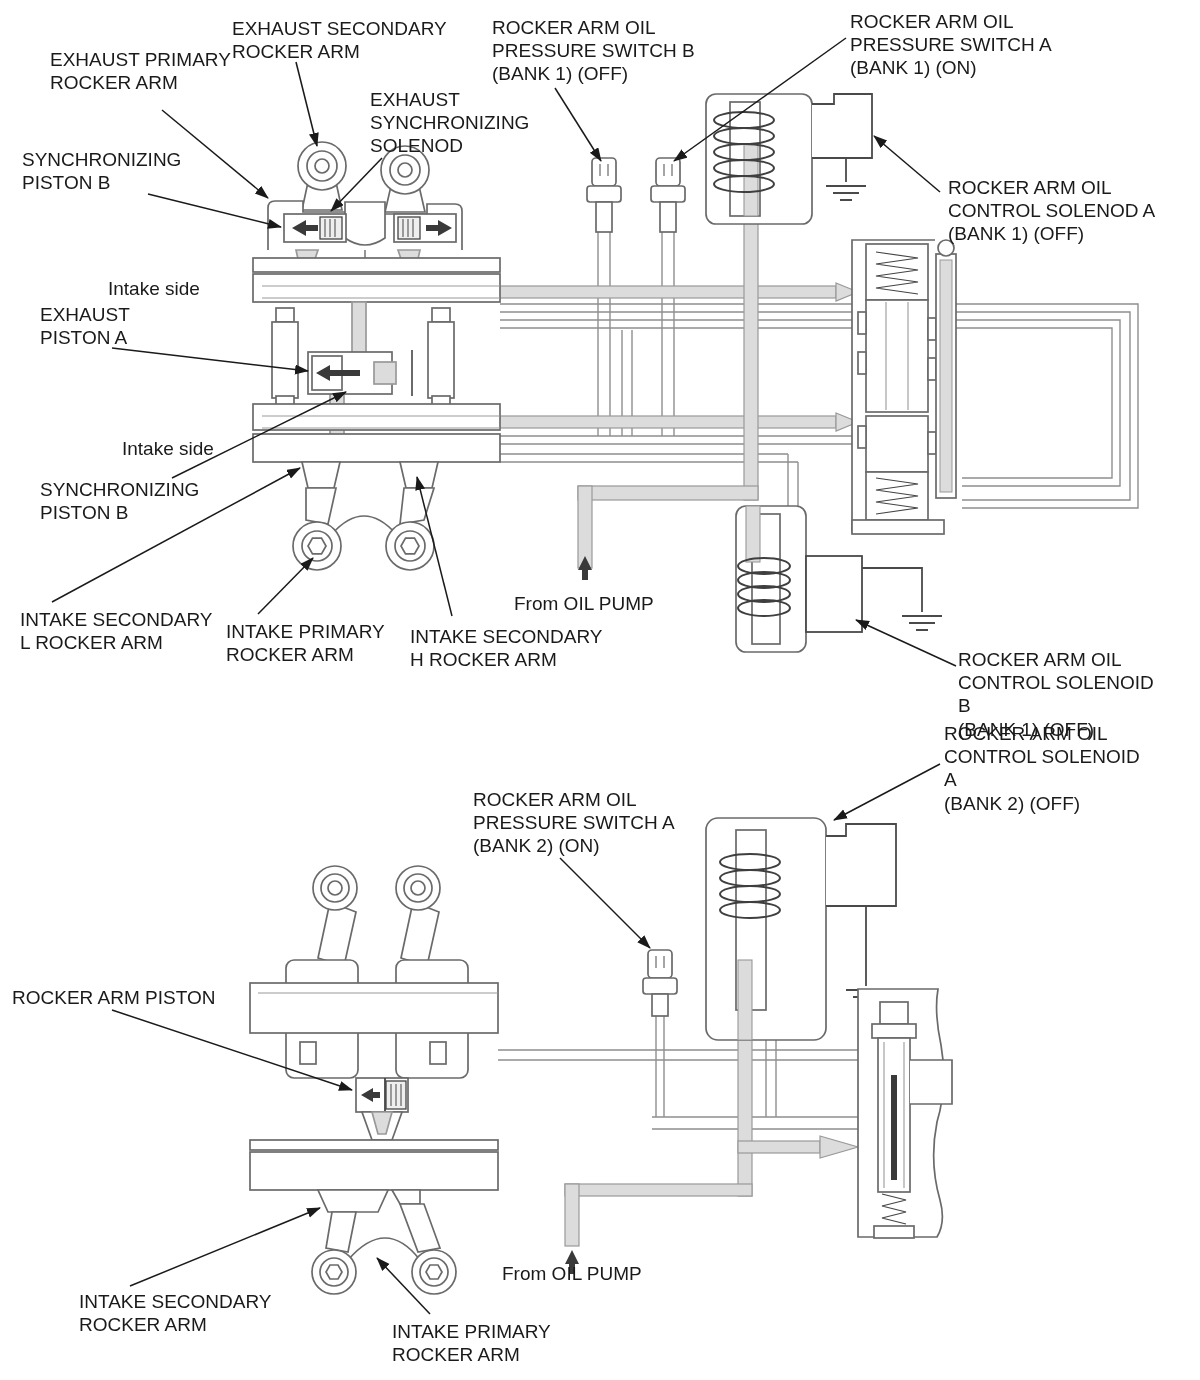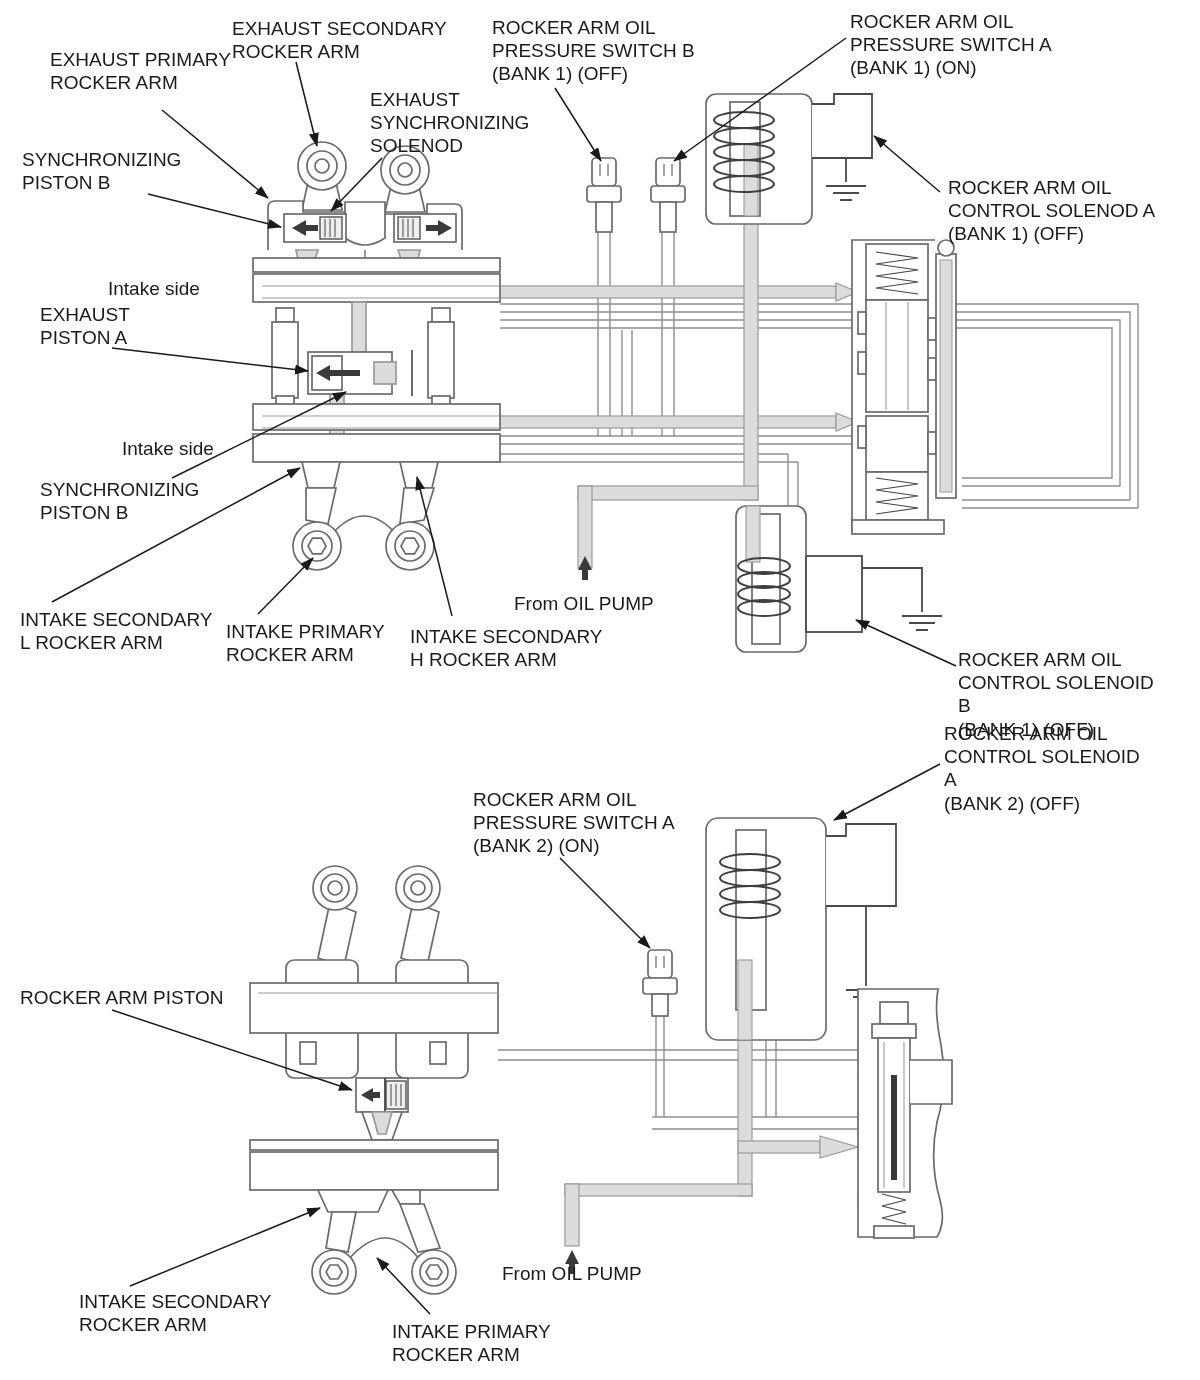--- a/index.html
+++ b/index.html
@@ -344,19 +344,19 @@
 (BANK 1) (OFF)</div>
   <div class="lbl" style="left:958px;top:648px">ROCKER ARM OIL
 CONTROL SOLENOID B
 (BANK 1) (OFF)</div>
   <div class="lbl" style="left:944px;top:722px">ROCKER ARM OIL
 CONTROL SOLENOID A
 (BANK 2) (OFF)</div>
   <div class="lbl" style="left:473px;top:788px">ROCKER ARM OIL
 PRESSURE SWITCH A
 (BANK 2) (ON)</div>
-  <div class="lbl" style="left:20px;top:986px">ROCKER ARM PISTON</div>
+  <div class="lbl" style="left:12px;top:986px">ROCKER ARM PISTON</div>
   <div class="lbl" style="left:79px;top:1290px">INTAKE SECONDARY
 ROCKER ARM</div>
   <div class="lbl" style="left:392px;top:1320px">INTAKE PRIMARY
 ROCKER ARM</div>
   <div class="lbl" style="left:502px;top:1262px">From OIL PUMP</div>
 </div>
 
 </body></html>

